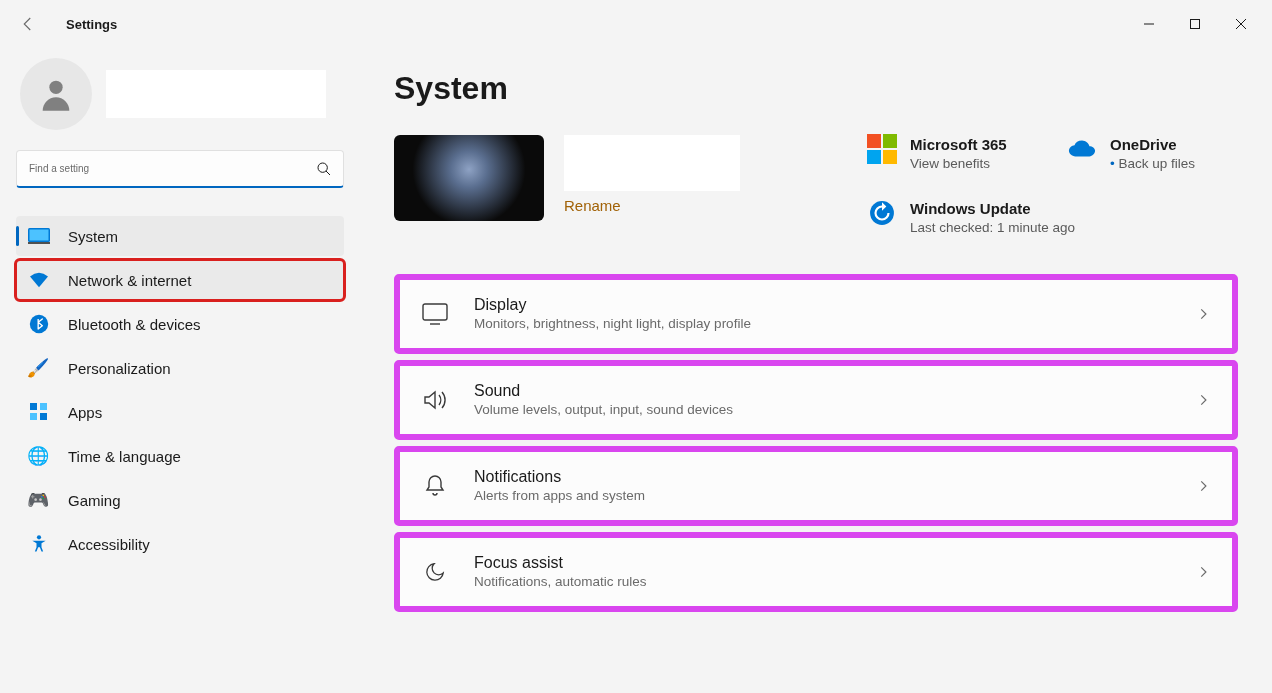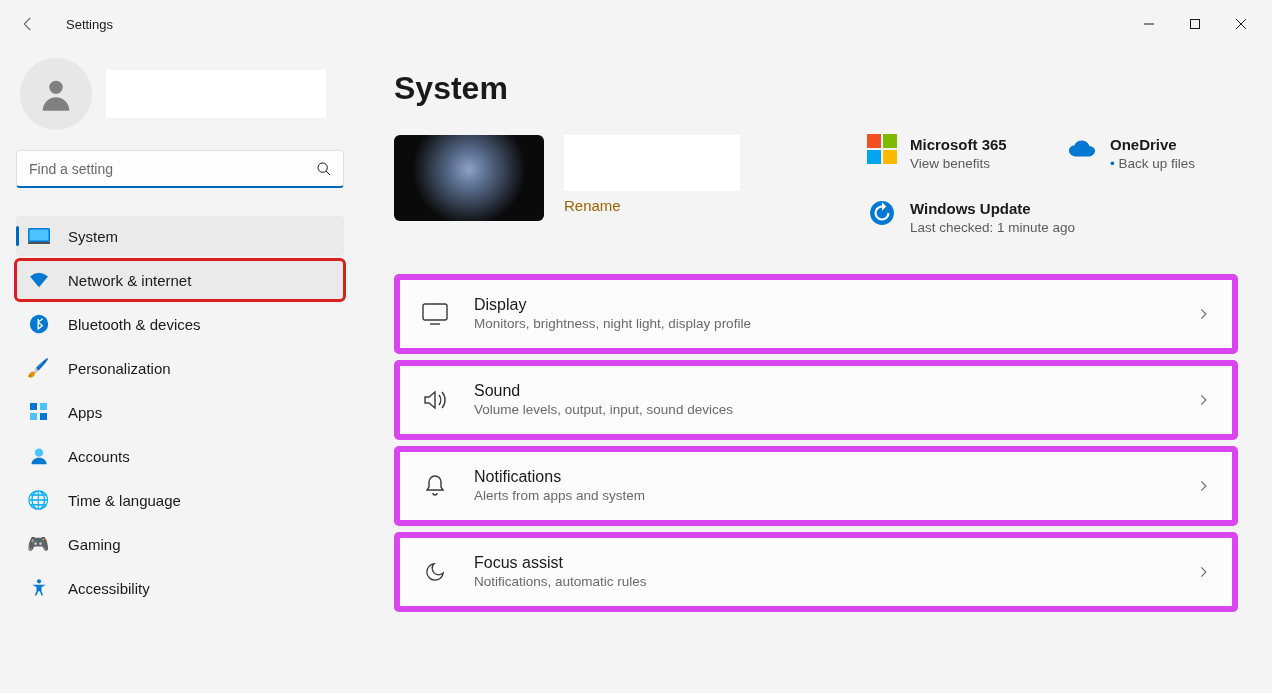--- a/index.html
+++ b/index.html
@@ -1,37 +1,37 @@
 <!DOCTYPE html>
 <html><head>
 <meta charset="utf-8">
 <style>
 * { box-sizing: border-box; margin: 0; padding: 0; font-family: "Segoe UI", "Segoe UI Variable", sans-serif; }
 body { background: #f4f4f4; width: 1272px; height: 693px; overflow: hidden; color: #1a1a1a; }
 
 
-.titlebar { display: flex; align-items: center; height: 48px; padding: 0 8px; }
+.titlebar { display: flex; align-items: center; height: 48px; padding: 0 8px; font-weight: bold; }
 .back-btn { width: 40px; height: 40px; display: flex; align-items: center; justify-content: center; border-radius: 4px; cursor: pointer; }
 .back-btn svg { stroke: #6a6a6a; }
 .app-title { font-size: 13px; margin-left: 18px; }
 .spacer { flex: 1; }
 .winctrls { display: flex; }
 .winctrl { width: 46px; height: 40px; display: flex; align-items: center; justify-content: center; cursor: pointer; }
 
 .body-row { display: flex; height: calc(100% - 48px); }
 
 
 .sidebar { width: 360px; padding: 10px 16px 0 16px; display: flex; flex-direction: column; }
 .profile { display: flex; align-items: center; gap: 14px; margin-bottom: 20px; padding-left: 4px; }
 .avatar { width: 72px; height: 72px; border-radius: 50%; background: #e7e7e7; display: flex; align-items: center; justify-content: center; }
 .avatar svg { fill: #808080; }
 .profile-name { background: #fff; width: 220px; height: 48px; }
 
 .search-wrap { position: relative; margin-bottom: 28px; }
-.search { width: 100%; height: 38px; border: 1px solid #e0e0e0; border-bottom: 2px solid #0067c0; border-radius: 4px; padding: 0 40px 0 12px; font-size: 14px; background: #fdfdfd; outline: none; }
+.search { width: 100%; height: 38px; border: 1px solid #e0e0e0; border-bottom: 2px solid #0067c0; border-radius: 4px; padding: 0 40px 0 12px; font-size: 10px; background: #fdfdfd; outline: none; }
 .search::placeholder { color: #6a6a6a; }
 .search-icon { position: absolute; right: 12px; top: 50%; transform: translateY(-50%); pointer-events: none; }
 
 .navlist { display: flex; flex-direction: column; gap: 4px; }
 .navitem { display: flex; align-items: center; height: 40px; padding: 0 12px; border-radius: 4px; cursor: pointer; font-size: 15px; position: relative; }
 .navitem.selected { background: #eaeaea; }
 .navitem.selected::before { content: ""; position: absolute; left: 0; top: 10px; bottom: 10px; width: 3px; background: #0067c0; border-radius: 2px; }
 .navitem.highlighted { outline: 3px solid #d9201e; outline-offset: -1px; background: #eaeaea; }
 .navicon { width: 22px; height: 22px; margin-right: 18px; display: flex; align-items: center; justify-content: center; font-size: 18px; }
 
@@ -151,29 +151,20 @@
             <svg width="18" height="18" viewBox="0 0 18 18">
               <rect width="7" height="7" fill="#0078d4"></rect>
               <rect x="10" width="7" height="7" fill="#4cc2ff"></rect>
               <rect y="10" width="7" height="7" fill="#4cc2ff"></rect>
               <rect x="10" y="10" width="7" height="7" fill="#0078d4"></rect>
             </svg>
           </span>
         <span>Apps</span>
       </div>
       <div class="navitem">
-        <span class="navicon">
-            <svg width="20" height="20" viewBox="0 0 24 24">
-              <circle cx="12" cy="8" r="5" fill="#4cc2ff"></circle>
-              <path d="M3 22c0-5 4-8 9-8s9 3 9 8" fill="#0078d4"></path>
-            </svg>
-          </span>
-        <span>Accounts</span>
-      </div>
-      <div class="navitem">
         <span class="navicon">🌐</span>
         <span>Time &amp; language</span>
       </div>
       <div class="navitem">
         <span class="navicon">🎮</span>
         <span>Gaming</span>
       </div>
       <div class="navitem">
         <span class="navicon">
             <svg width="20" height="20" viewBox="0 0 24 24" fill="#0078d4">

